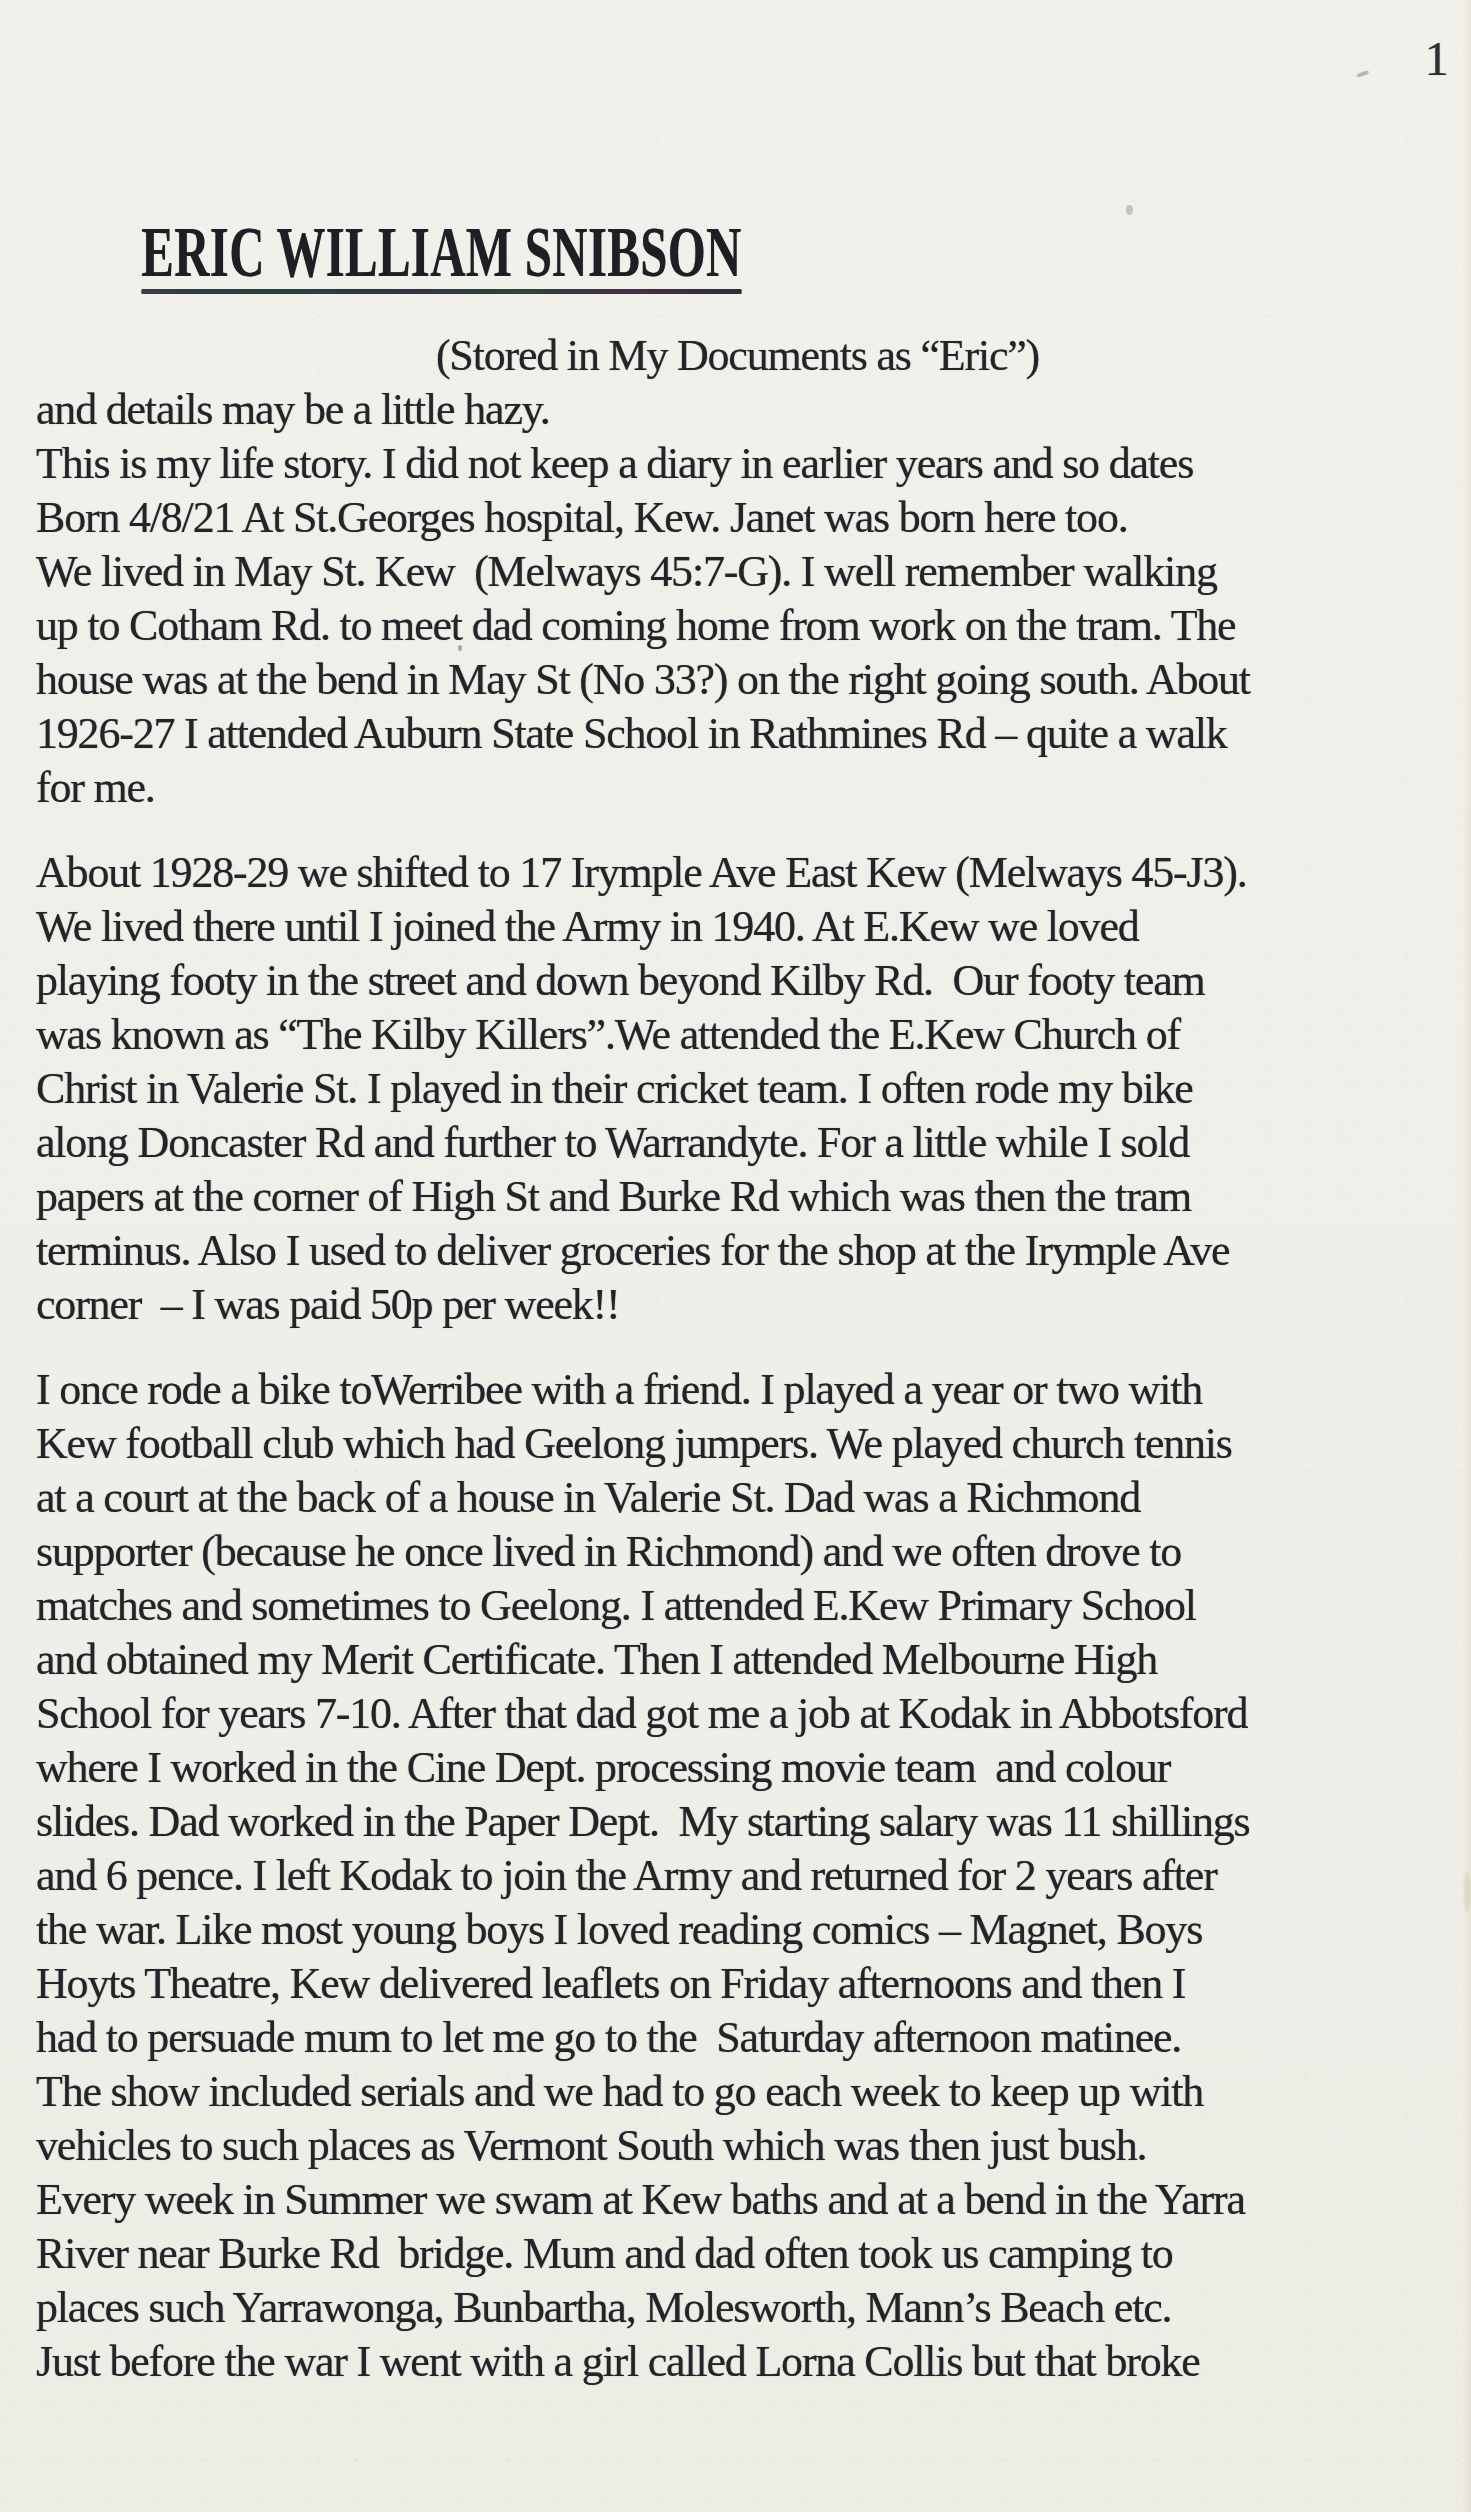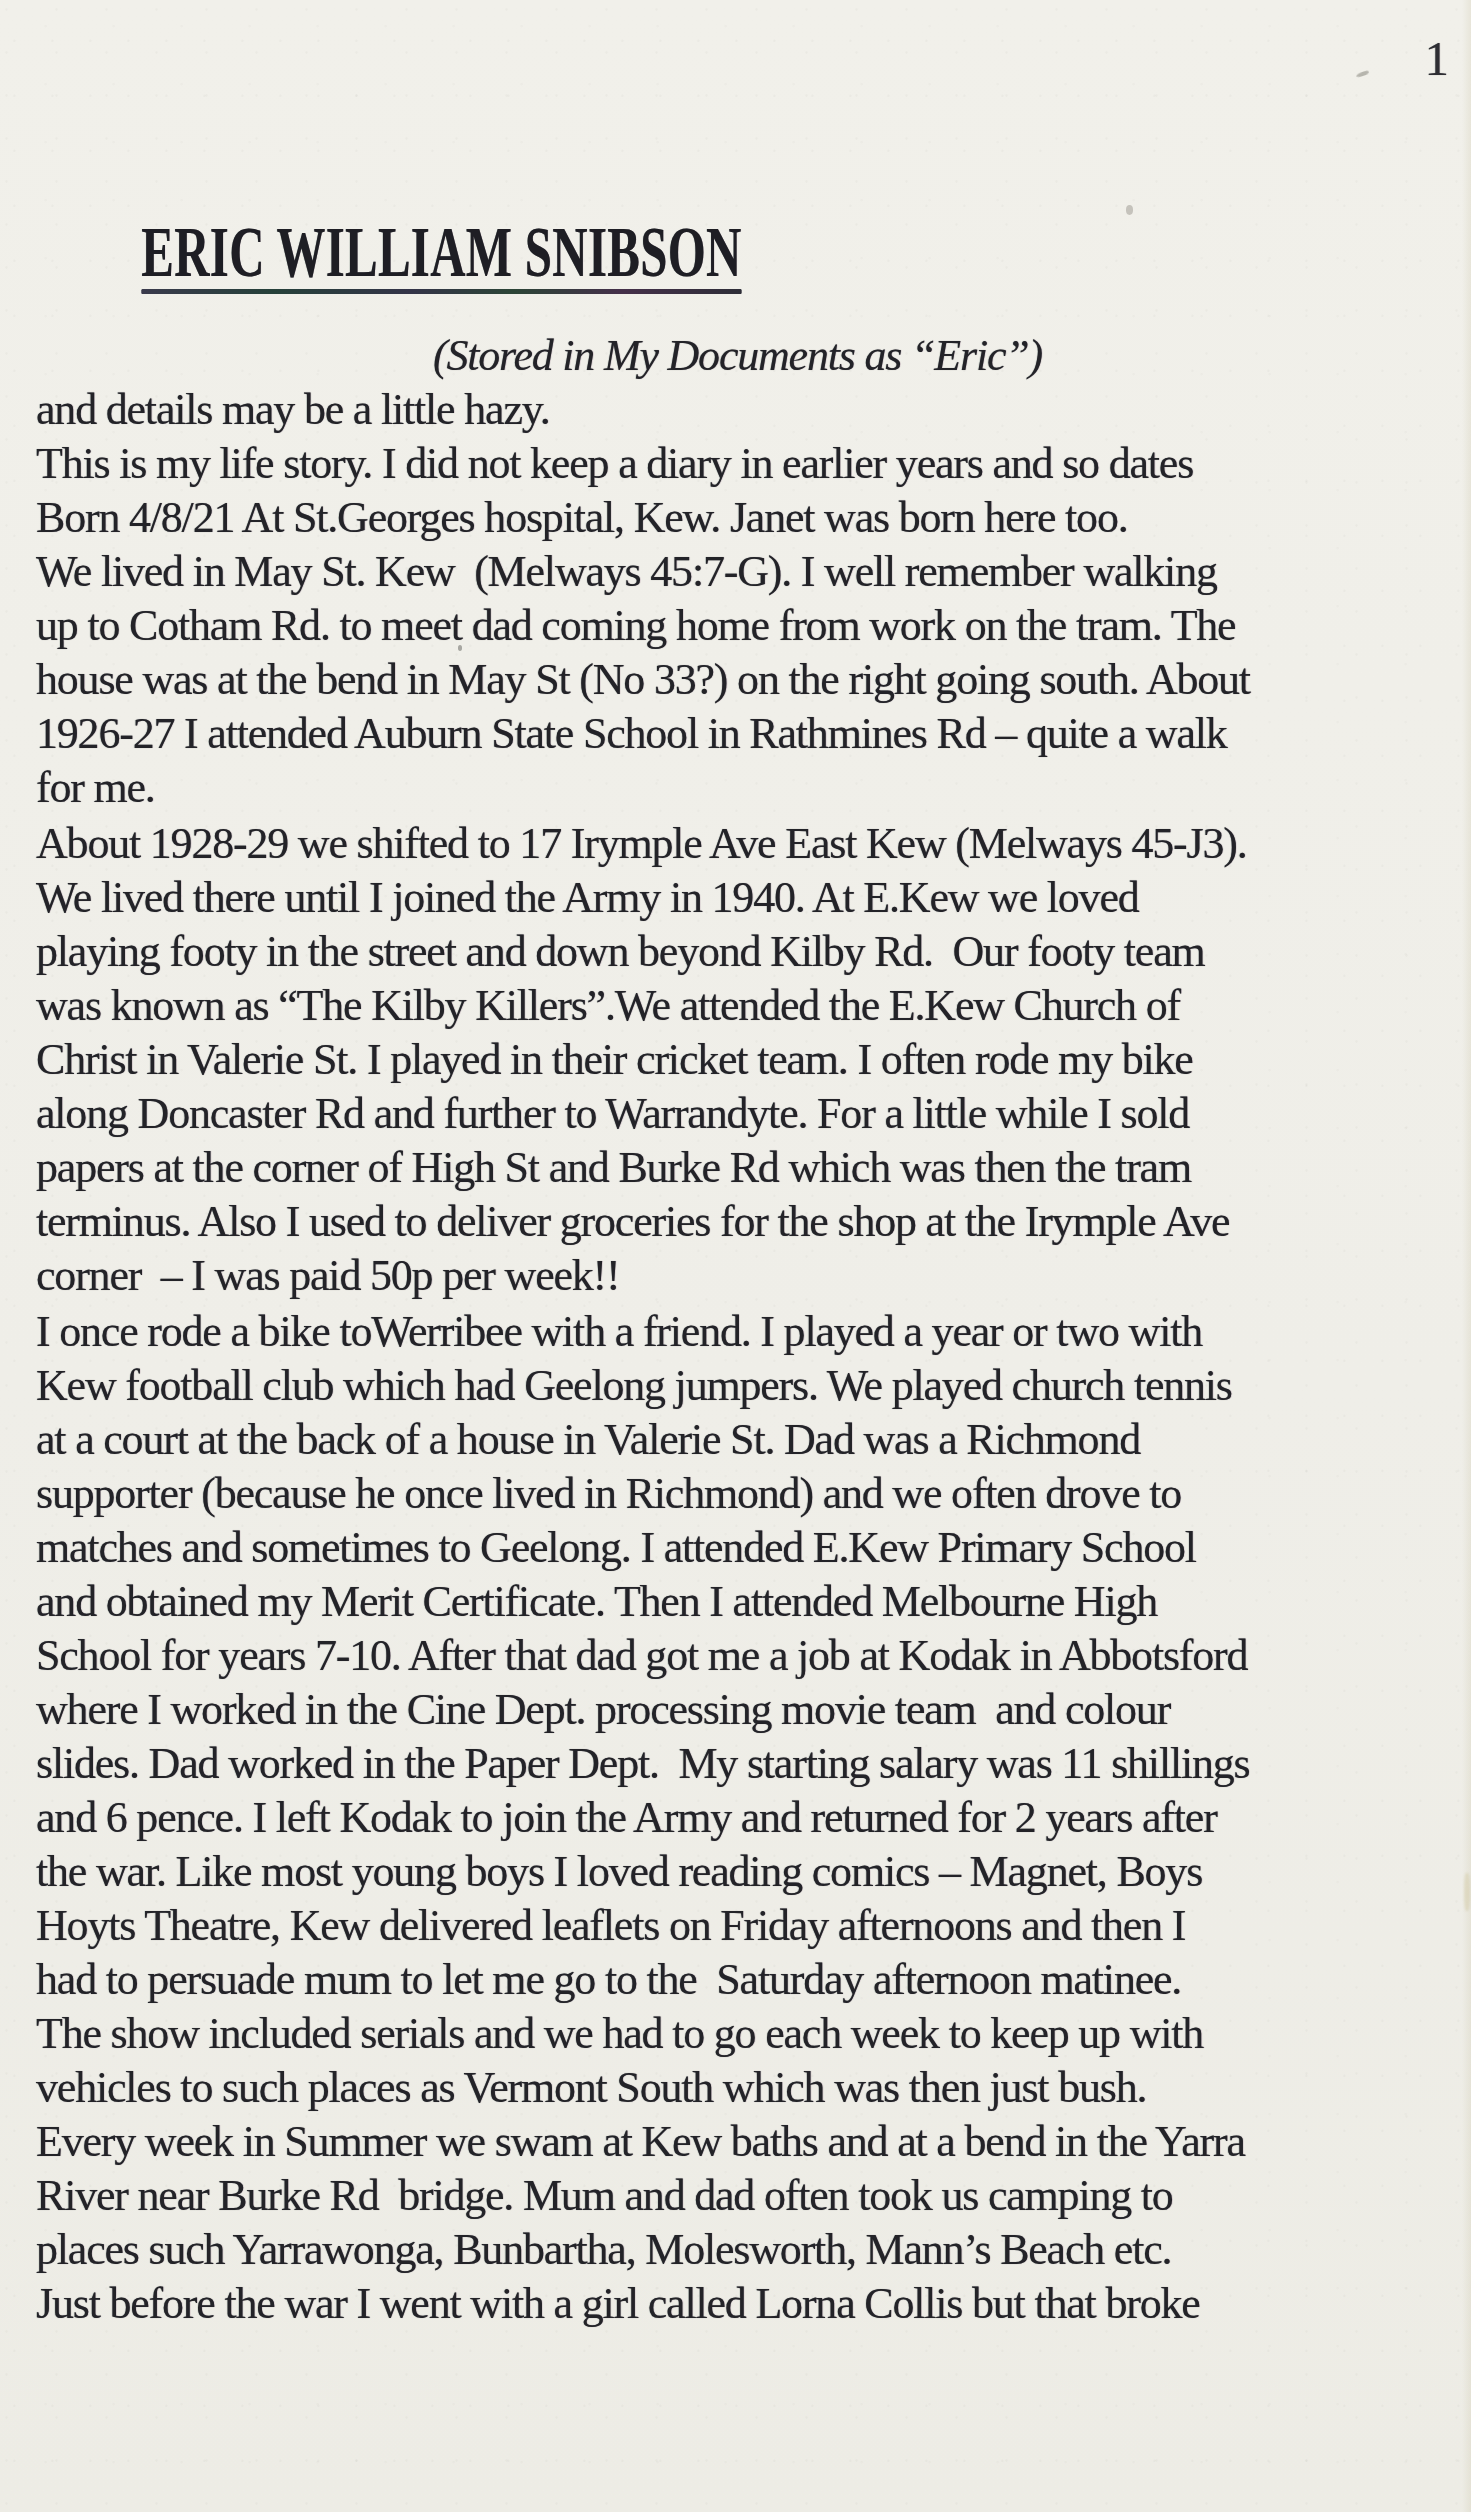--- a/index.html
+++ b/index.html
@@ -57,22 +57,22 @@
     height:5.7px; margin-top:0.8px;
     background:linear-gradient(90deg,#3a3a4c 0%,#26413a 22%,#343448 45%,#2c4537 62%,#45304a 80%,#2e2e38 100%);
     filter:blur(0.3px);
     border-radius:1.6px;
   }
   .body-text{
     position:absolute; left:36px; top:329px; width:1403px;
     font-size:44px; line-height:54px; letter-spacing:-1.2px;
   }
   .line{ white-space:pre; }
-  .line.centered{ text-align:center;font-style:italic; }
-  .line.para{ margin-top:2px; }
+  .line.centered{ text-align:center; }
+  .line.para{ margin-top:31px; }
   .speck{ position:absolute; pointer-events:none; }
   .speck.s1{ left:1356px; top:72px; width:13px; height:4.1px; border-radius:60% 40% 50% 50%; background:rgba(110,108,100,.45); transform:rotate(-18deg); filter:blur(0.5px);}
   .speck.s2{ left:1126px; top:205px; width:7.4px; height:9.8px; border-radius:50%; background:rgba(125,120,112,.38); filter:blur(0.6px);}
   .speck.s3{ left:458px; top:645px; width:4.1px; height:5.7px; border-radius:50%; background:rgba(95,95,92,.5); filter:blur(0.3px);}
   .speck.s4{ left:1464px; top:1873px; width:5.7px; height:38px; border-radius:40%; background:rgba(190,175,110,.25); filter:blur(0.8px);}
 </style>
 </head>
 <body>
 
 <div class="page">

